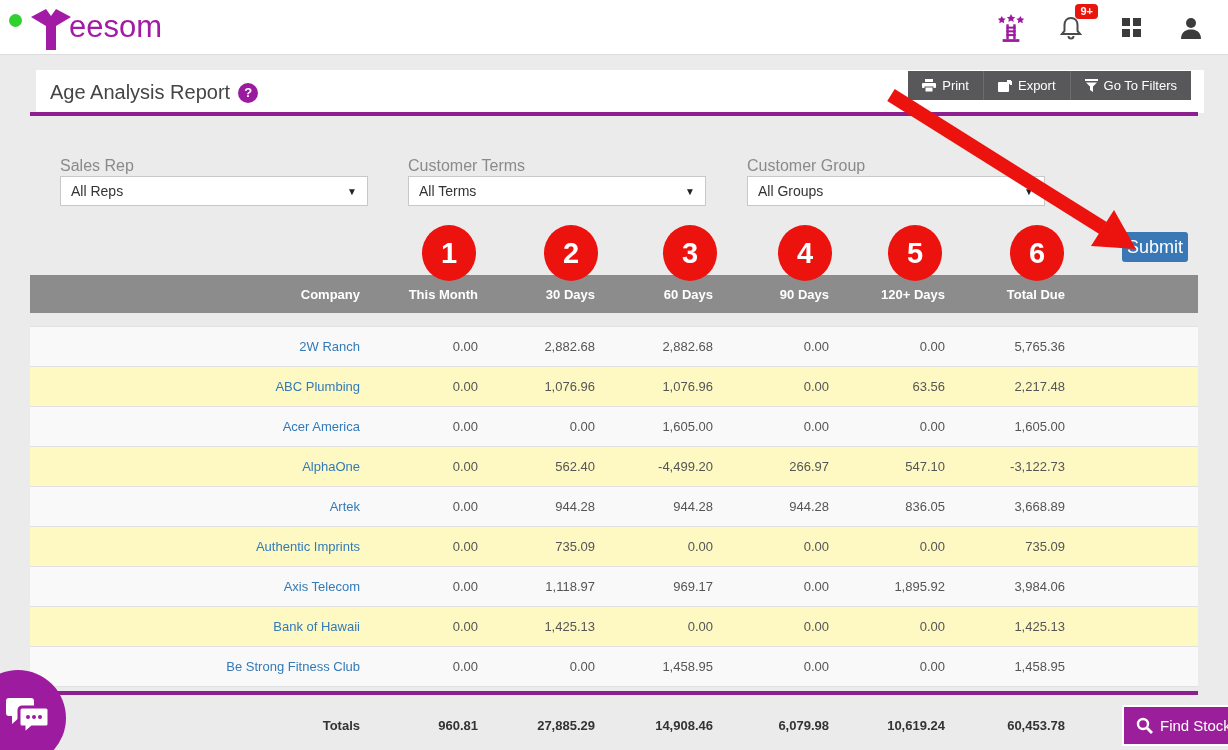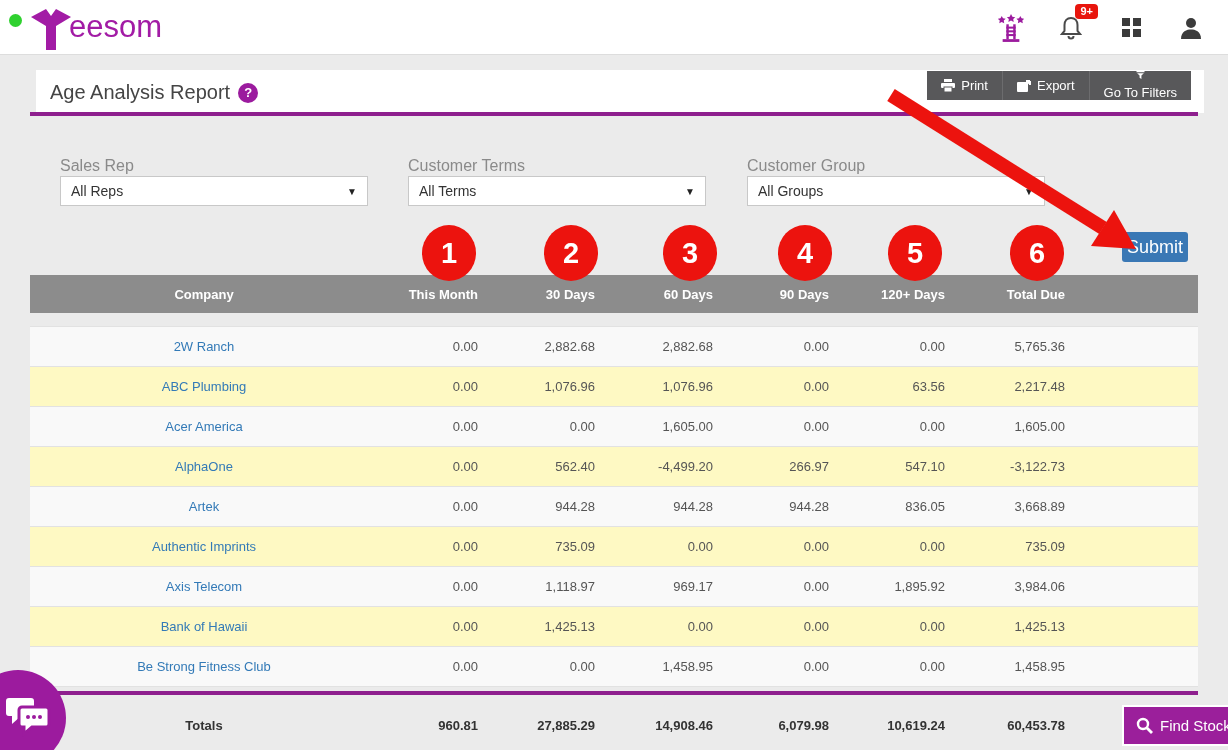--- a/index.html
+++ b/index.html
@@ -52,21 +52,21 @@
     background:#8e1f8e; z-index:1;
   }
   .toolbar {
     position:absolute; right:13px; top:1px; height:29px; display:flex;
     background:#58585a; z-index:2;
   }
   .toolbar-btn {
     display:flex; align-items:center; gap:6px; color:#fff; font-size:13px;
     padding:0 14px; cursor:pointer; border-right:1px solid #6c6c6e; height:29px;
   }
-  .toolbar-btn:last-child { border-right:none;flex-direction:column; }
+  .toolbar-btn:last-child { border-right:none; }
 
   
   .filter-label { position:absolute; font-size:16px; color:#8a8a8a; }
   .select {
     position:absolute; height:30px; background:#fff; border:1px solid #c8c8c8;
     font-size:14px; color:#333; display:flex; align-items:center;
     padding:0 10px; cursor:pointer;
   }
   .select .caret { margin-left:auto; font-size:10px; color:#222; }
 
@@ -86,21 +86,21 @@
   
   .arrow-overlay { position:absolute; left:0; top:0; width:1228px; height:750px; z-index:7; pointer-events:none; }
 
   
   .tbl { position:absolute; left:30px; border-collapse:collapse; table-layout:fixed; width:1168px; z-index:2; }
   .tbl td { font-size:13px; }
   .tbl-header { top:275px; }
   .tbl-header td {
     background:#8c8c8c; color:#fff; font-weight:bold; height:38px;
   }
-  .company-col { text-align:center; padding-left:18px; }
+  .company-col { text-align:right; padding-left:18px; }
   .num-col { text-align:right; }
   .tbl-body { top:326px; background:#fff; border-top:1px solid #e2e2e2; }
   .tbl-body td { height:40px; border-bottom:1px solid #e2e2e2; color:#555; }
   .tbl-body tr.odd td { background:#f9f9f9; }
   .tbl-body tr.even td { background:#fef9c3; }
   .tbl-body a { color:#337ab7; text-decoration:none; cursor:pointer; }
   .bottom-rule {
     position:absolute; left:30px; top:691px; width:1168px; height:4px;
     background:#8e1f8e; z-index:2;
   }

